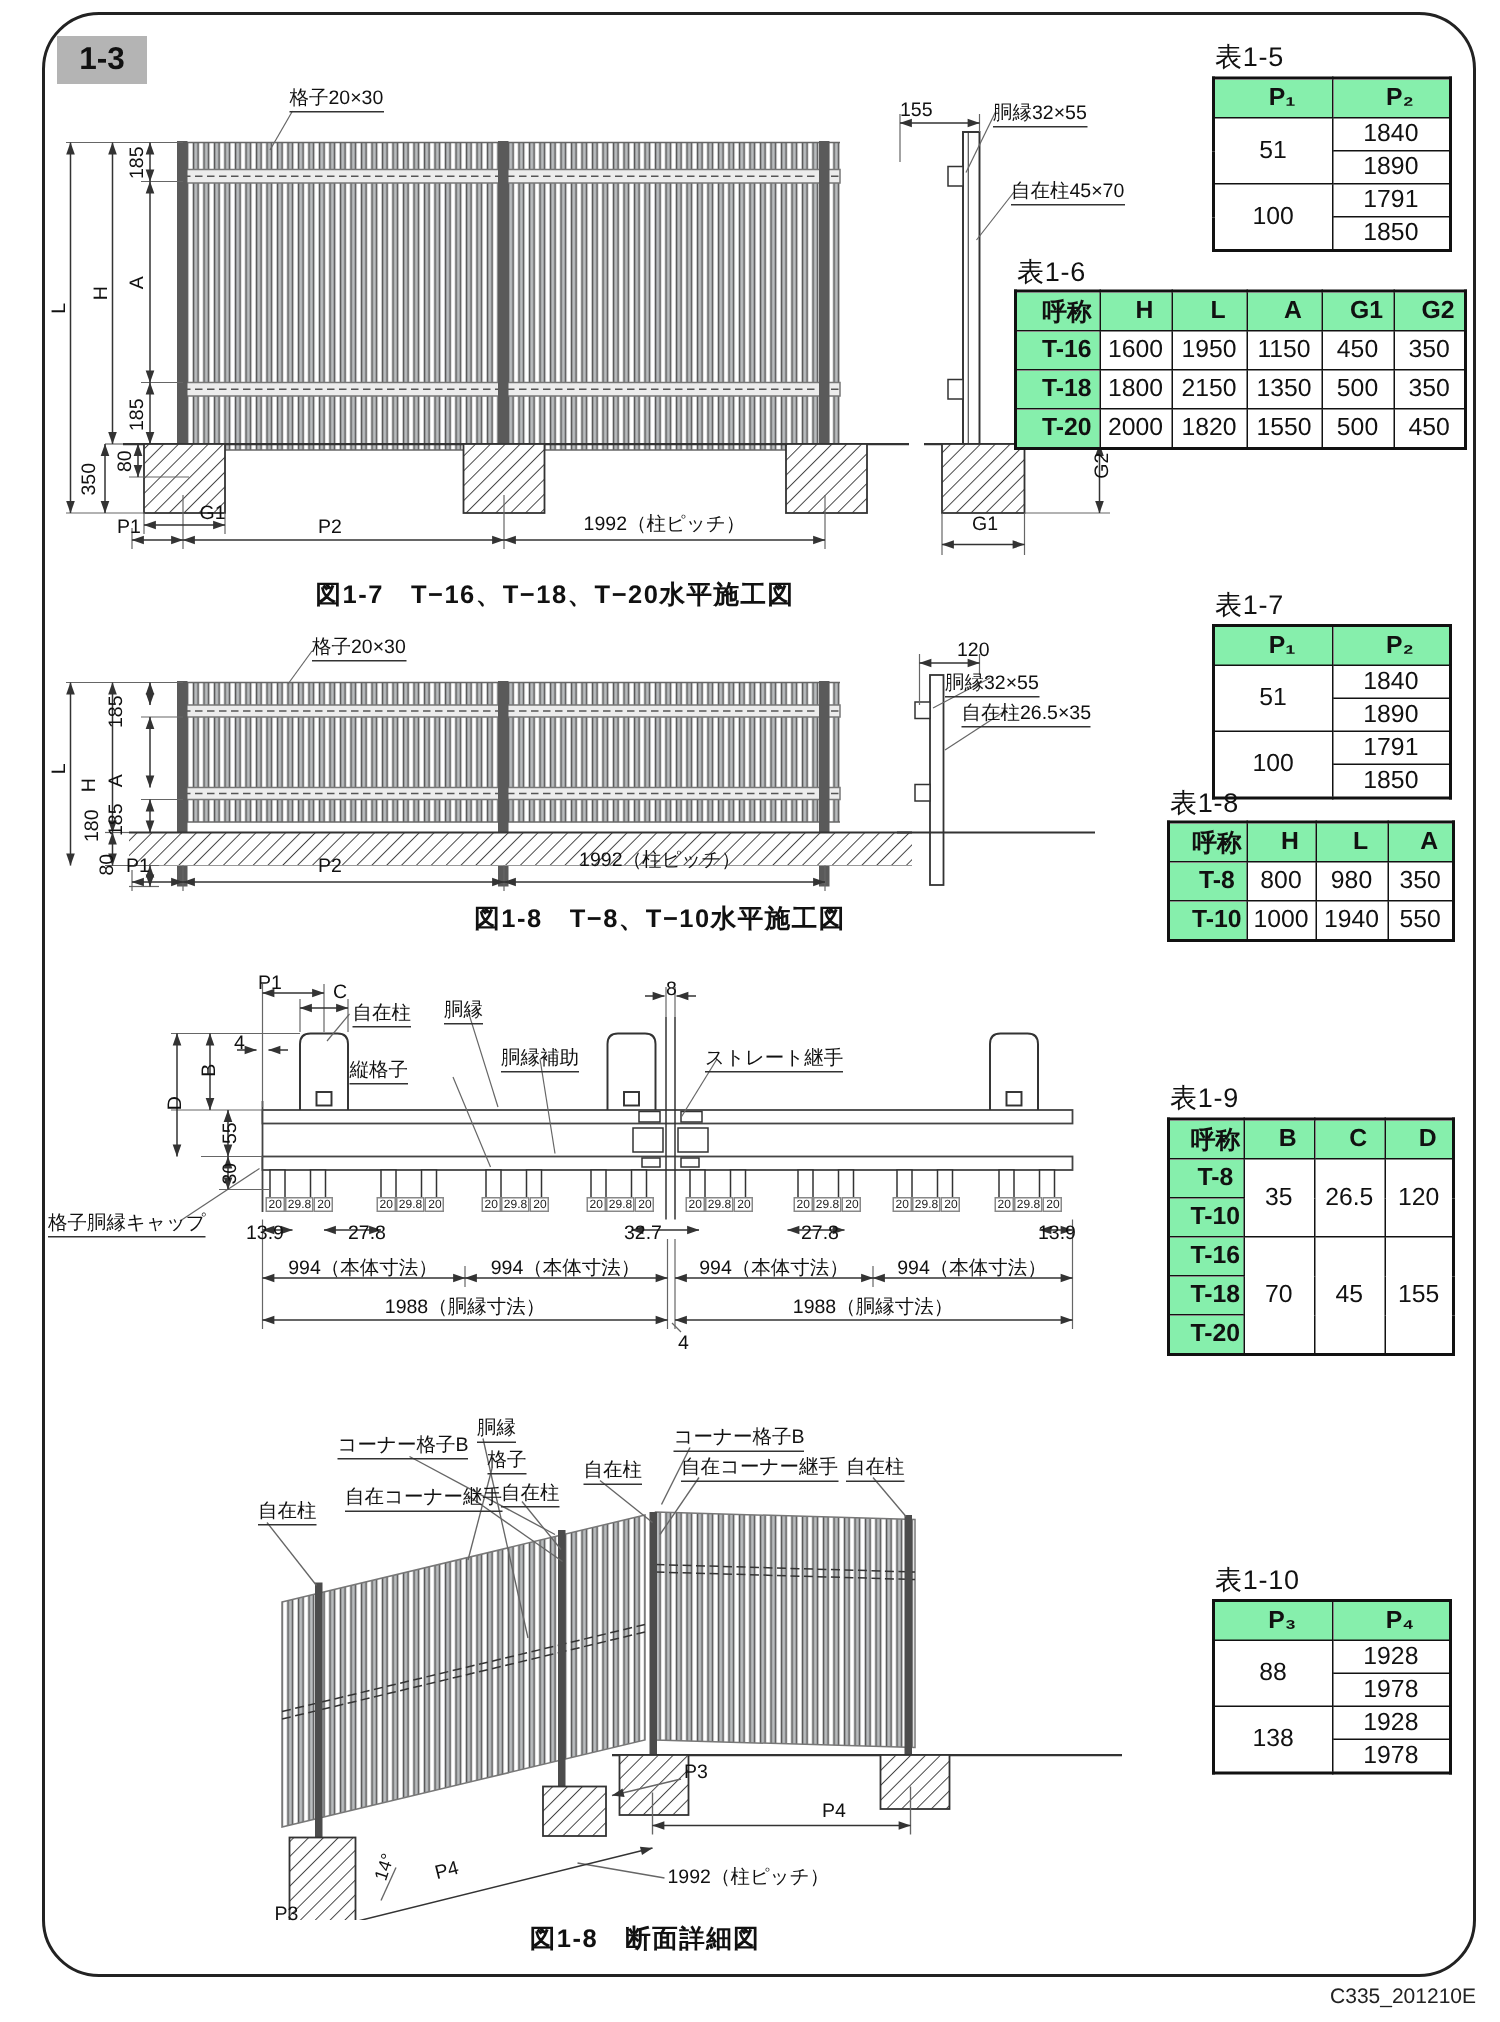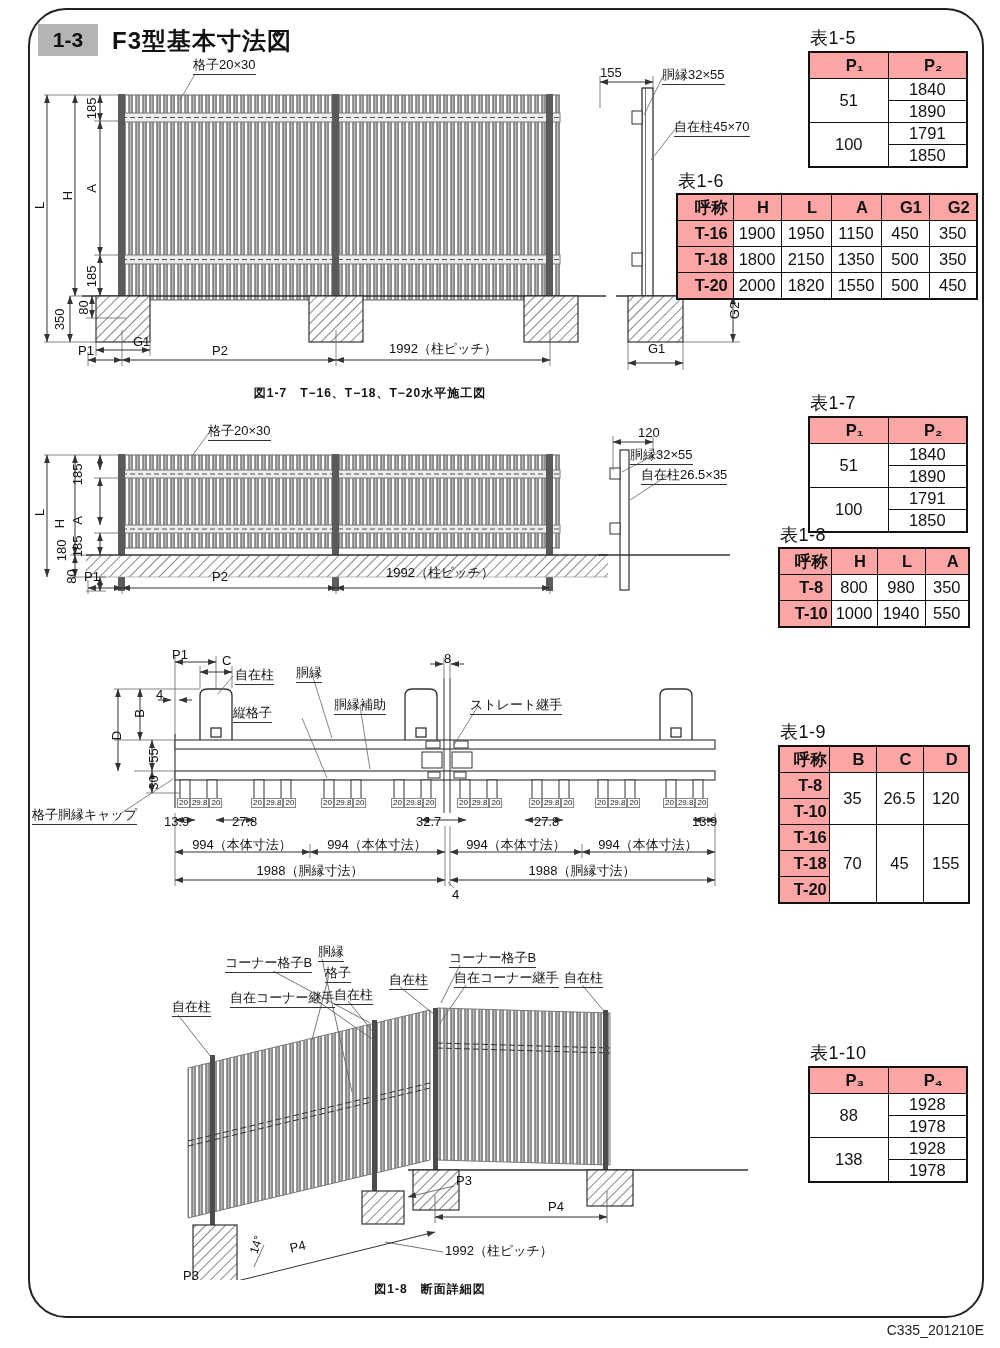--- a/index.html
+++ b/index.html
@@ -6,30 +6,30 @@
   #pg{position:relative;width:1000px;height:1348px;background:#fff;overflow:hidden;
       font-family:"Liberation Sans","DejaVu Sans",sans-serif;color:#111;}
   .frame{position:absolute;left:28px;top:8px;width:952px;height:1306px;
          border:2.5px solid #222;border-radius:38px;}
   .abs{position:absolute;}
   .lb{position:absolute;font-size:13px;line-height:1.15;white-space:nowrap;color:#111;}
   .sm{font-size:12px;}
   .vt{transform:rotate(-90deg);transform-origin:center;width:40px;text-align:center;}
   .ul{border-bottom:1.3px solid #333;padding-bottom:1px;}
   .ct{text-align:center;}
-  .cap{position:absolute;font-size:12px;font-weight:700;text-align:center;letter-spacing:1px;white-space:nowrap;}
+  .cap{position:absolute;font-size:17px;font-weight:700;text-align:center;letter-spacing:1px;white-space:nowrap;}
   .ttl{position:absolute;font-size:18px;font-weight:400;letter-spacing:.5px;}
   .secbox{position:absolute;left:38px;top:24px;width:60px;height:32px;background:#b4b4b4;
           font-size:21px;text-align:center;line-height:32px;font-weight:600;}
   .pgtitle{position:absolute;left:112px;top:25px;font-size:24px;font-weight:700;letter-spacing:1px;}
   .doccode{position:absolute;left:790px;top:1322px;width:194px;text-align:right;font-size:14px;color:#222;}
   table.dt{position:absolute;border-collapse:collapse;border:2px solid #111;table-layout:fixed;background:#fff;}
   table.dt th,table.dt td{border:1.2px solid #111;text-align:center;padding:0;
         font-size:16.5px;font-weight:400;height:21px;overflow:hidden;white-space:nowrap;}
-  table.dt th{background:#fca5a5;height:25px;font-weight:600;padding-left:12px;}
+  table.dt th{background:#86efac;height:25px;font-weight:600;padding-left:12px;}
   table.dt th.rl{font-weight:600;}
   .sg{position:absolute;display:flex;font-size:8px;line-height:1;color:#222;}
   .sg span{border:1px solid #888;padding:0 1px;background:#fff;}
   svg{display:block;}
 </style>
 </head>
 <body>
 <div id="pg">
 
 <svg width="0" height="0" style="position:absolute">
@@ -45,21 +45,20 @@
     </pattern>
     <pattern id="hatch" width="7" height="7" patternUnits="userSpaceOnUse" patternTransform="rotate(45)">
       <rect width="7" height="7" fill="#fff"></rect>
       <line x1="0" y1="0" x2="0" y2="7" stroke="#444" stroke-width="1.3"></line>
     </pattern>
   </defs>
 </svg>
 
 <div class="frame"></div>
 <div class="secbox">1-3</div>
-<div class="pgtitle">F3型基本寸法図</div>
 
 <div class="abs" style="left:30px;top:58px">
 <svg width="760" height="330" viewBox="0 0 760 330">
   <rect x="92" y="37" width="438" height="205" fill="url(#slats)"></rect>
   <g stroke="#666" stroke-width="1">
     <line x1="92" y1="37" x2="530" y2="37"></line>
           <line x1="92" y1="242" x2="530" y2="242"></line>
   </g>
   <rect x="92" y="55" width="438" height="9" fill="#ececec" stroke="#777"></rect>
   <line x1="92" y1="59.5" x2="530" y2="59.5" stroke="#555" stroke-dasharray="5 3"></line>
@@ -207,20 +206,21 @@
 <div class="lb vt" style="left:58px;top:513px">A</div>
 <div class="lb vt" style="left:58px;top:539px">185</div>
 <div class="lb vt" style="left:42px;top:543px">180</div>
 <div class="lb vt" style="left:52px;top:569px">80</div>
 <div class="lb" style="left:84px;top:570px">P1</div>
 <div class="lb" style="left:212px;top:570px">P2</div>
 <div class="lb ct" style="left:350px;top:566px;width:180px">1992（柱ピッチ）</div>
 <div class="lb" style="left:638px;top:426px">120</div>
 <div class="lb ul" style="left:630px;top:448px">胴縁32×55</div>
 <div class="lb ul" style="left:641px;top:468px">自在柱26.5×35</div>
+<div class="cap" style="left:190px;top:601px;width:500px">図1-8　T−8、T−10水平施工図</div>
 
 <div class="abs" style="left:30px;top:648px">
 <svg width="745" height="258" viewBox="0 0 745 258">
   <g stroke="#444" stroke-width="1.2" fill="#fff">
     <line x1="145" y1="86" x2="145" y2="160"></line>
     <rect x="145" y="92" width="540" height="9"></rect>
     <rect x="145" y="123" width="540" height="9"></rect>
   </g>
 
   <g stroke="#333" stroke-width="1.3" fill="none">
@@ -493,21 +493,21 @@
         <tr>
     <th>呼称</th>
     <th>H</th>
     <th>L</th>
     <th>A</th>
     <th>G1</th>
     <th>G2</th>
   </tr>
   <tr>
     <th class="rl">T-16</th>
-    <td>1900</td>
+    <td>1600</td>
     <td>1950</td>
     <td>1150</td>
     <td>450</td>
     <td>350</td>
   </tr>
   <tr>
     <th class="rl">T-18</th>
     <td>1800</td>
     <td>2150</td>
     <td>1350</td>

